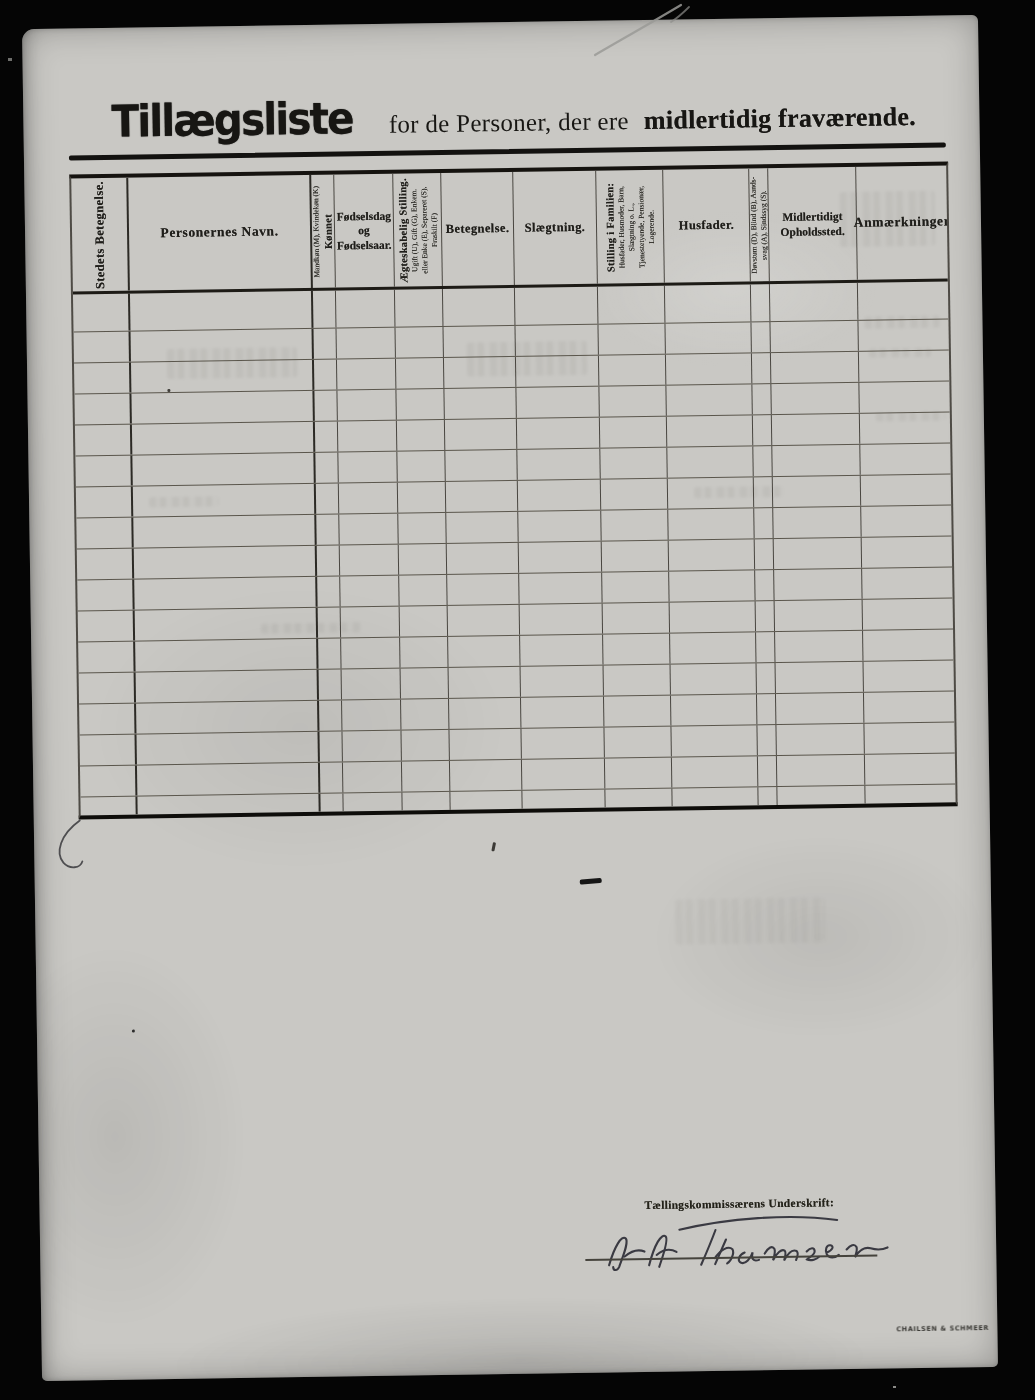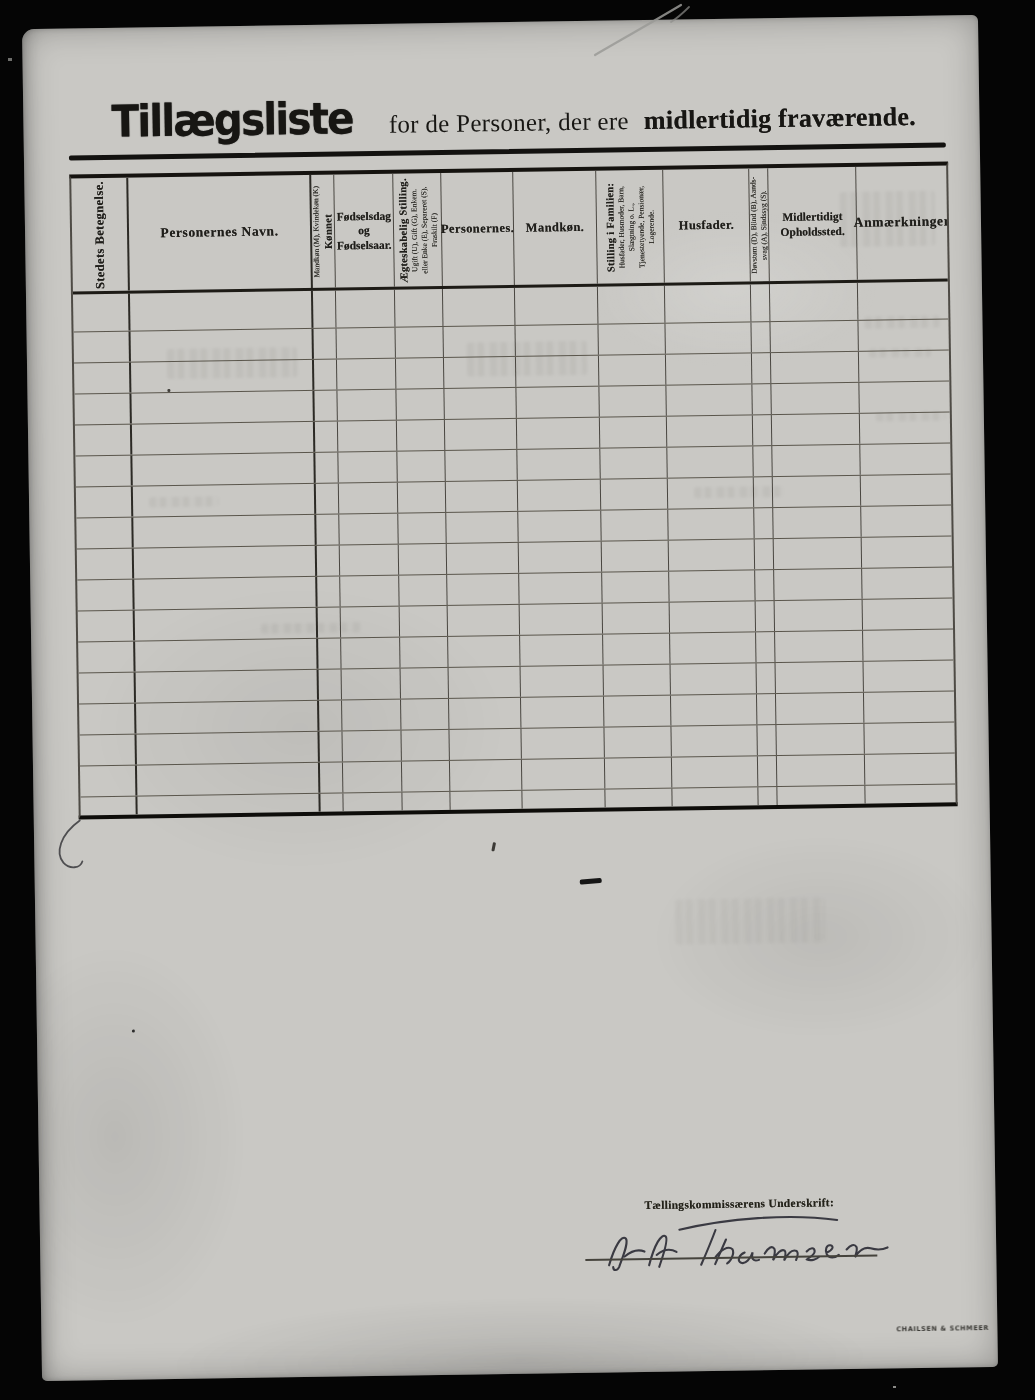--- a/index.html
+++ b/index.html
@@ -141,26 +141,26 @@
         <div class="hcell ci4" style="width: 48px;">
           <div class="rot">
             <div class="ln label-sm">Ægteskabelig Stilling.</div>
             <div class="ln tiny">Ugift (U), Gift (G), Enkem.</div>
             <div class="ln tiny">eller Enke (E), Separeret (S),</div>
             <div class="ln tiny">Fraskilt (F)</div>
           </div>
         </div>
         <div class="hcell ci5" style="width: 72px;">
           <div class="hor">
-            <div class="ln label">Personernes.</div>
+            <div class="ln label">Betegnelse.</div>
           </div>
         </div>
         <div class="hcell ci6" style="width: 83px;">
           <div class="hor">
-            <div class="ln label">Mandkøn.</div>
+            <div class="ln label">Slægtning.</div>
           </div>
         </div>
         <div class="hcell ci7" style="width: 67px;">
           <div class="rot">
             <div class="ln label-sm">Stilling i Familien:</div>
             <div class="ln tiny">Husfader, Husmoder, Barn,</div>
             <div class="ln tiny">Slægtning o. L.,</div>
             <div class="ln tiny">Tjenestetyende, Pensionær,</div>
             <div class="ln tiny">Logerende.</div>
           </div>

